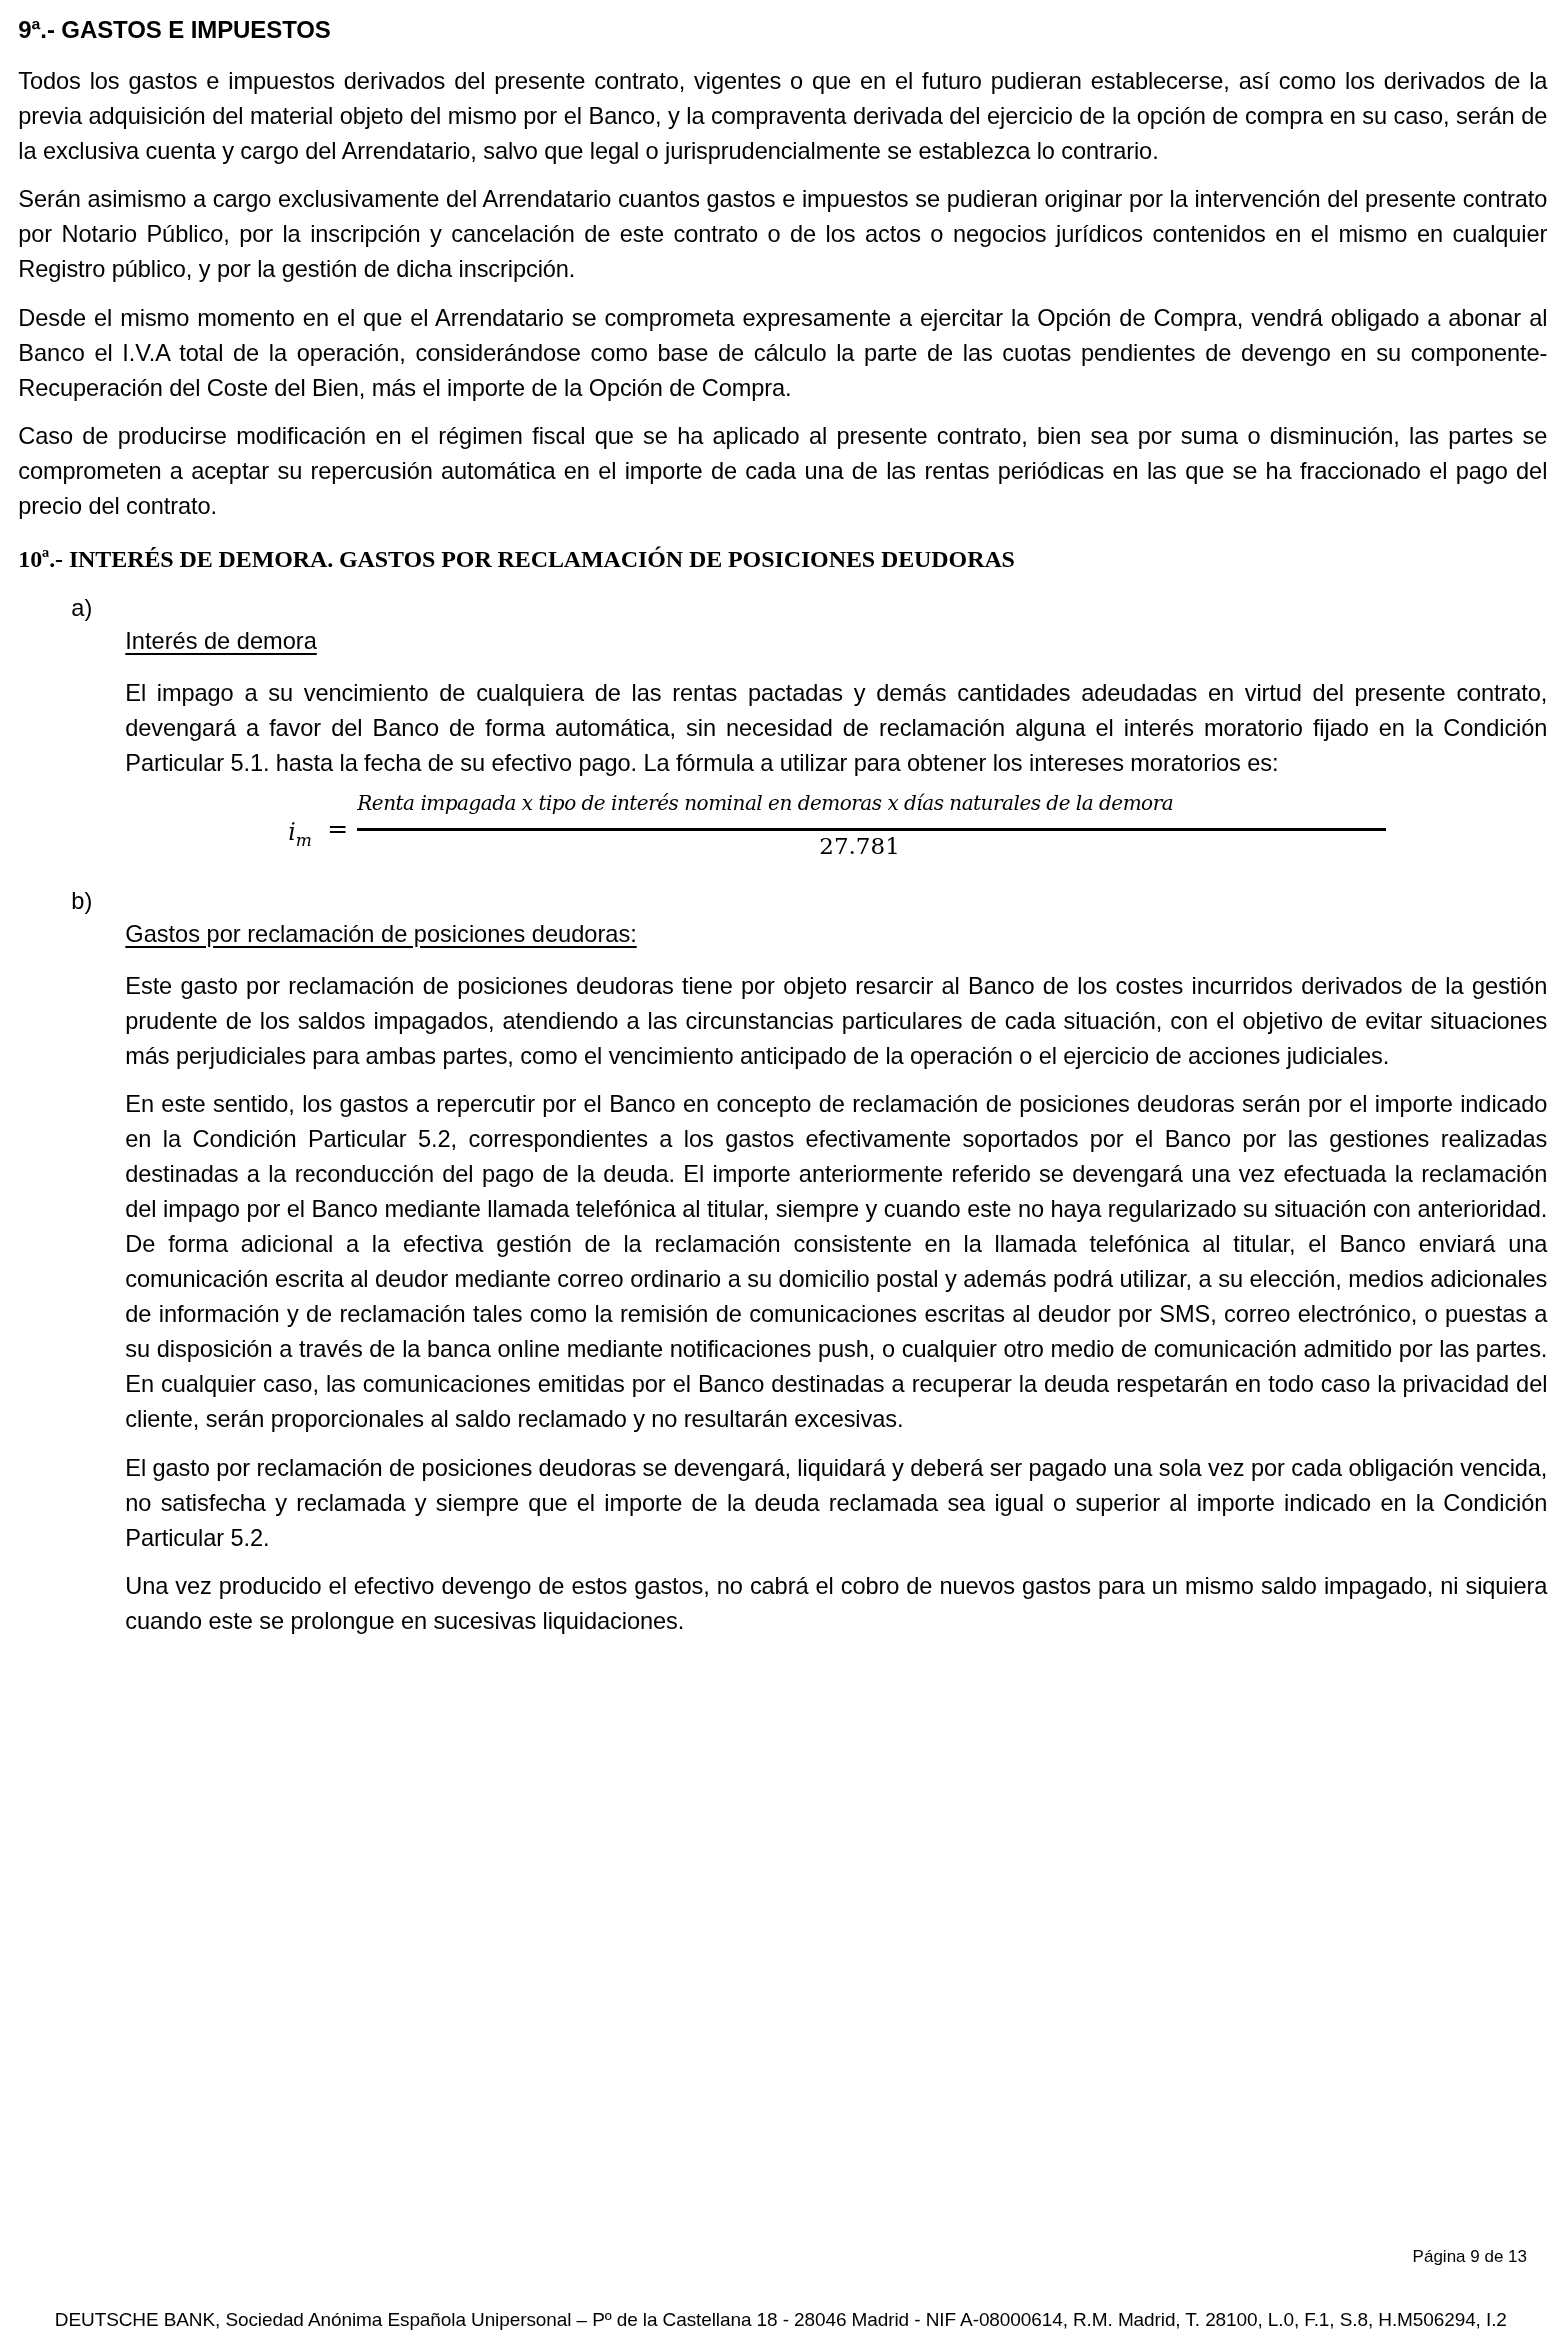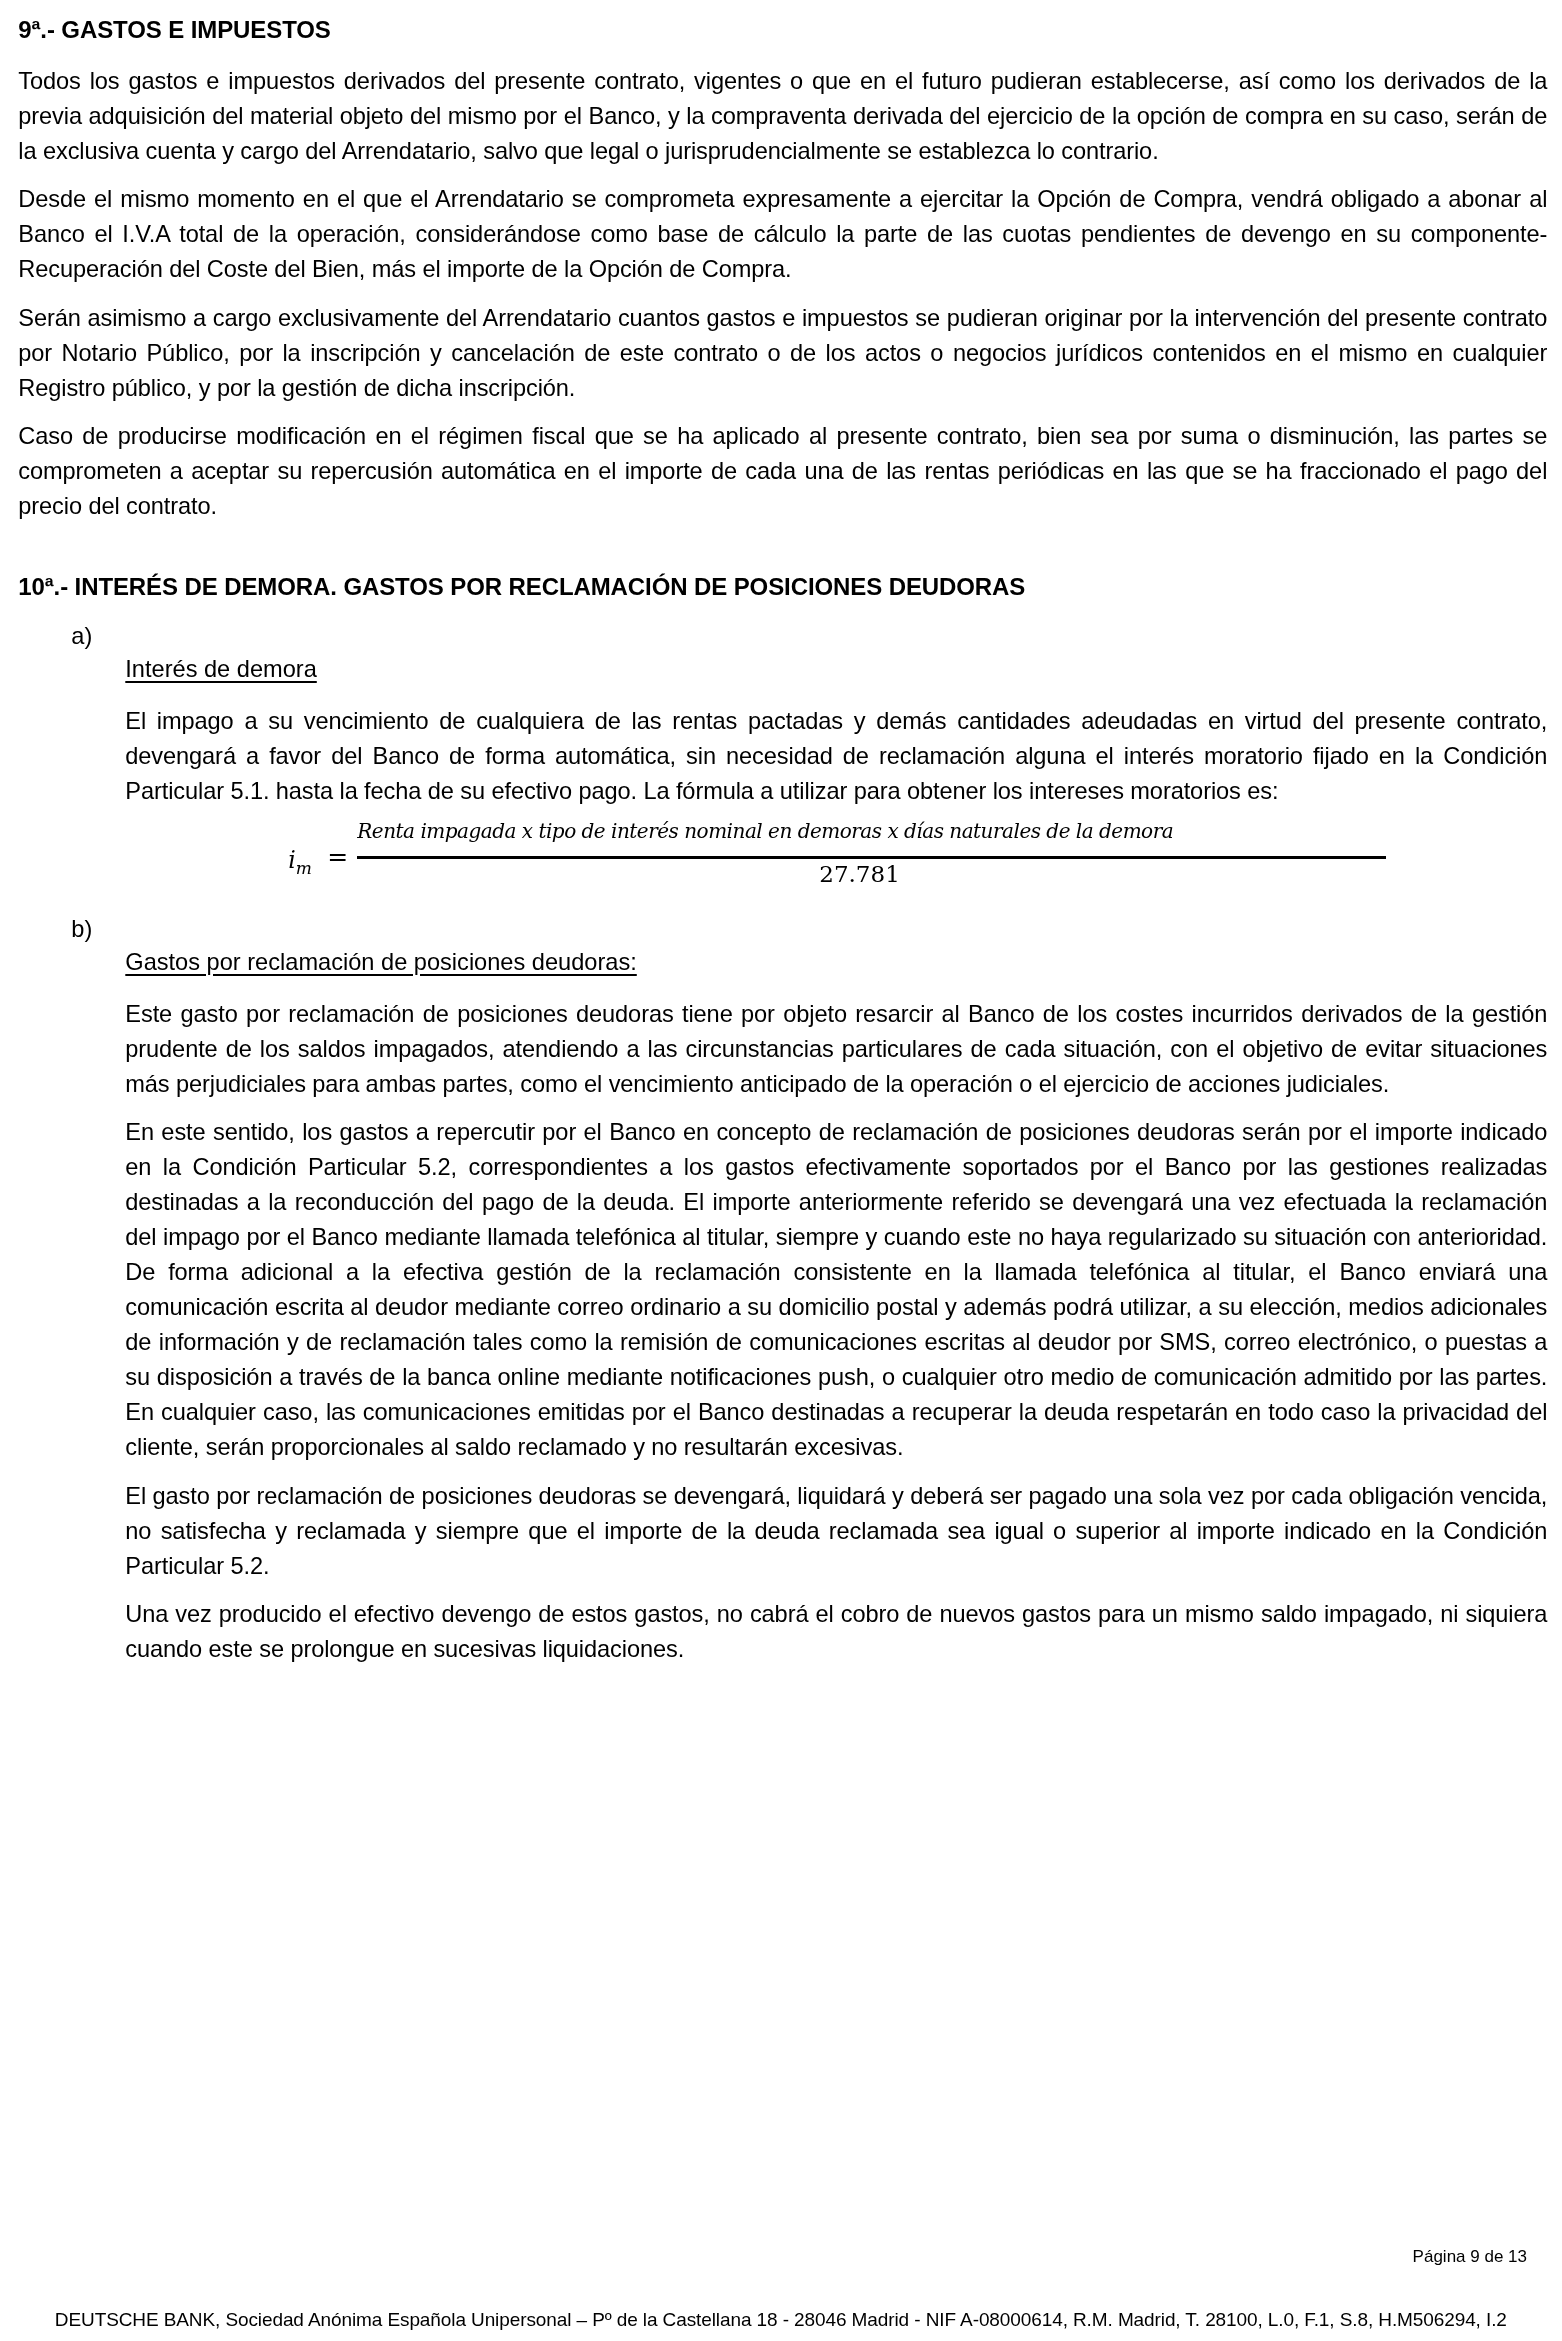--- a/index.html
+++ b/index.html
@@ -37,41 +37,41 @@
   .formula .num {
     position: absolute; left: 339px; top: -3.4px; font-size: 20px; white-space: nowrap;
     letter-spacing: -0.5px;
   }
   .formula .bar {
     position: absolute; left: 339px; top: 34px; width: 1029px; height: 2.5px; background: #000;
   }
   .formula .den {
     position: absolute; left: 801px; top: 39px; font-size: 23px; font-style: normal;
   }
-  .sec10-title { margin-top: 48px; }
+  .sec10-title { margin-top: 20px; font-family: Liberation Serif, serif; }
   .page-num {
     position: absolute; right: 39px; top: 2247px; font-size: 17px;
   }
   .footer {
     position: absolute; left: 0; width: 1562px; top: 2309px;
     text-align: center; font-size: 19px; letter-spacing: -0.1px;
     padding-right: 8.4px; box-sizing: border-box;
   }
 </style>
 </head>
 <body>
 
 <div class="page">
   <div class="content">
 
     <section class="sec9">
       <div class="clause-title">9ª.- GASTOS E IMPUESTOS</div>
       <p class="para">Todos los gastos e impuestos derivados del presente contrato, vigentes o que en el futuro pudieran establecerse, así como los derivados de la previa adquisición del material objeto del mismo por el Banco, y la compraventa derivada del ejercicio de la opción de compra en su caso, serán de la exclusiva cuenta y cargo del Arrendatario, salvo que legal o jurisprudencialmente se establezca lo contrario.</p>
+      <p class="para">Serán asimismo a cargo exclusivamente del Arrendatario cuantos gastos e impuestos se pudieran originar por la intervención del presente contrato por Notario Público, por la inscripción y cancelación de este contrato o de los actos o negocios jurídicos contenidos en el mismo en cualquier Registro público, y por la gestión de dicha inscripción.</p>
       <p class="para">Desde el mismo momento en el que el Arrendatario se comprometa expresamente a ejercitar la Opción de Compra, vendrá obligado a abonar al Banco el I.V.A total de la operación, considerándose como base de cálculo la parte de las cuotas pendientes de devengo en su componente- Recuperación del Coste del Bien, más el importe de la Opción de Compra.</p>
-      <p class="para">Serán asimismo a cargo exclusivamente del Arrendatario cuantos gastos e impuestos se pudieran originar por la intervención del presente contrato por Notario Público, por la inscripción y cancelación de este contrato o de los actos o negocios jurídicos contenidos en el mismo en cualquier Registro público, y por la gestión de dicha inscripción.</p>
       <p class="para">Caso de producirse modificación en el régimen fiscal que se ha aplicado al presente contrato, bien sea por suma o disminución, las partes se comprometen a aceptar su repercusión automática en el importe de cada una de las rentas periódicas en las que se ha fraccionado el pago del precio del contrato.</p>
     </section>
 
     <section>
       <div class="clause-title sec10-title">10ª.- INTERÉS DE DEMORA. GASTOS POR RECLAMACIÓN DE POSICIONES DEUDORAS</div>
 
       <div class="sub-heading">
         <span class="marker">a)</span>
         <span class="label">Interés de demora</span>
       </div>

